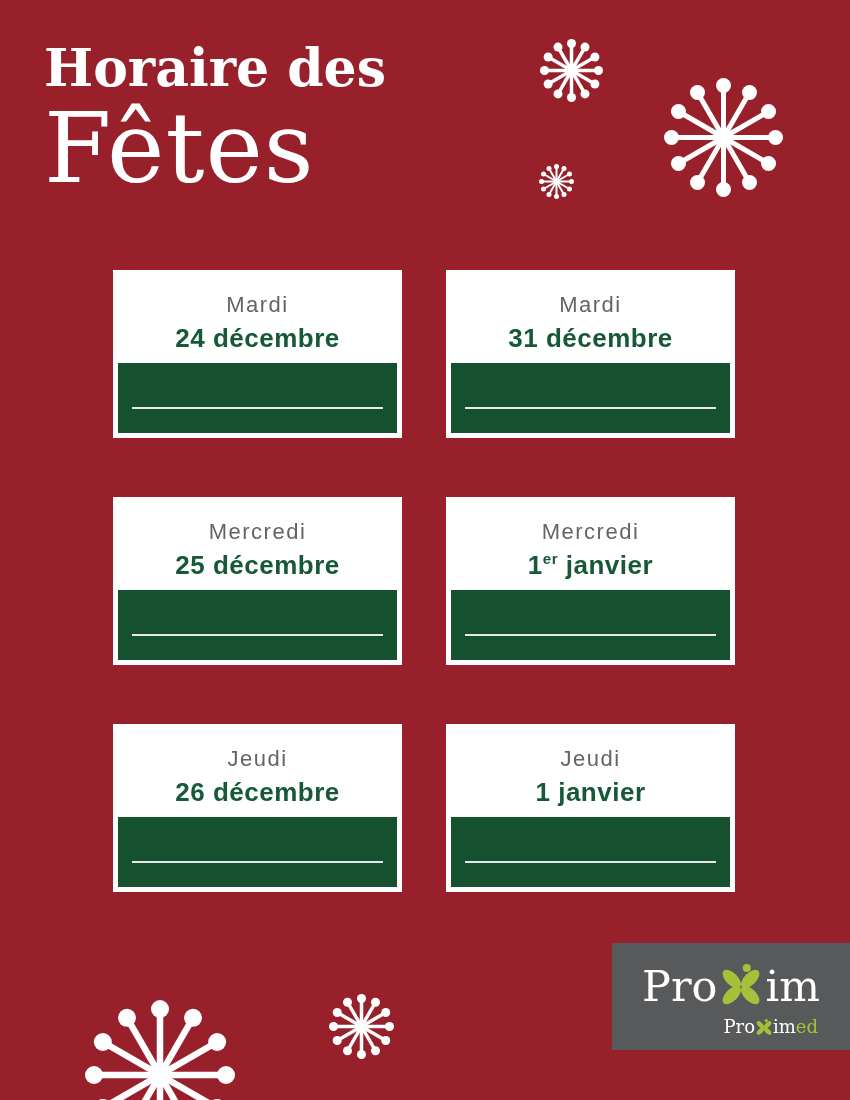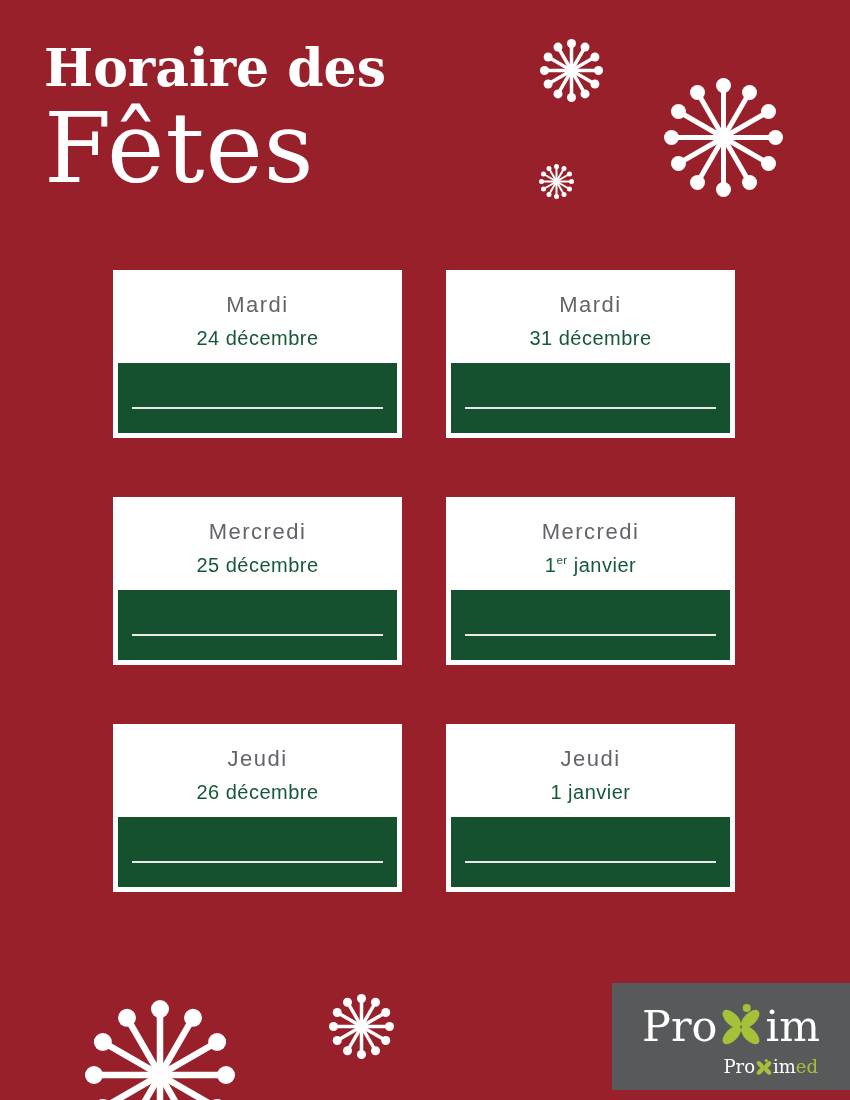--- a/index.html
+++ b/index.html
@@ -44,37 +44,36 @@
   .card.c3{left:446px;top:497px;}
   .card.c4{left:113px;top:724px;}
   .card.c5{left:446px;top:724px;}
   .card-day{
     margin-top:21px;text-align:center;
     font-size:22px;line-height:27px;font-weight:400;
     letter-spacing:1.5px;color:var(--day-gray);
   }
   .card-date{
     margin-top:4px;text-align:center;
-    font-size:20px;line-height:32px;font-weight:normal;
+    font-size:26px;line-height:32px;font-weight:bold;
     letter-spacing:0.5px;color:var(--date-green);
   }
   .card-date sup{font-size:0.58em;vertical-align:super;line-height:0;}
   .hours-panel{
     position:absolute;left:5px;right:5px;bottom:5px;top:93px;
     background:var(--panel-green);
   }
   .hours-line{
     position:absolute;left:14px;right:14px;bottom:24px;height:2px;
     background:var(--line);
   }
   
   .logo-box{
     position:absolute;left:612px;top:943px;width:238px;height:107px;
     background:var(--logo-gray);
-    margin-top:40px;
   }
   .brand{
     position:absolute;left:0;right:0;top:12px;
     display:flex;justify-content:center;align-items:baseline;
     color:var(--white);font-family:"DejaVu Serif", serif;
     font-size:43px;line-height:52px;font-weight:500;
   }
   .brand .flower{width:46px;height:46px;transform:translateY(9px);margin:0 1px;}
   .sub-brand{
     position:absolute;right:32px;bottom:12px;

